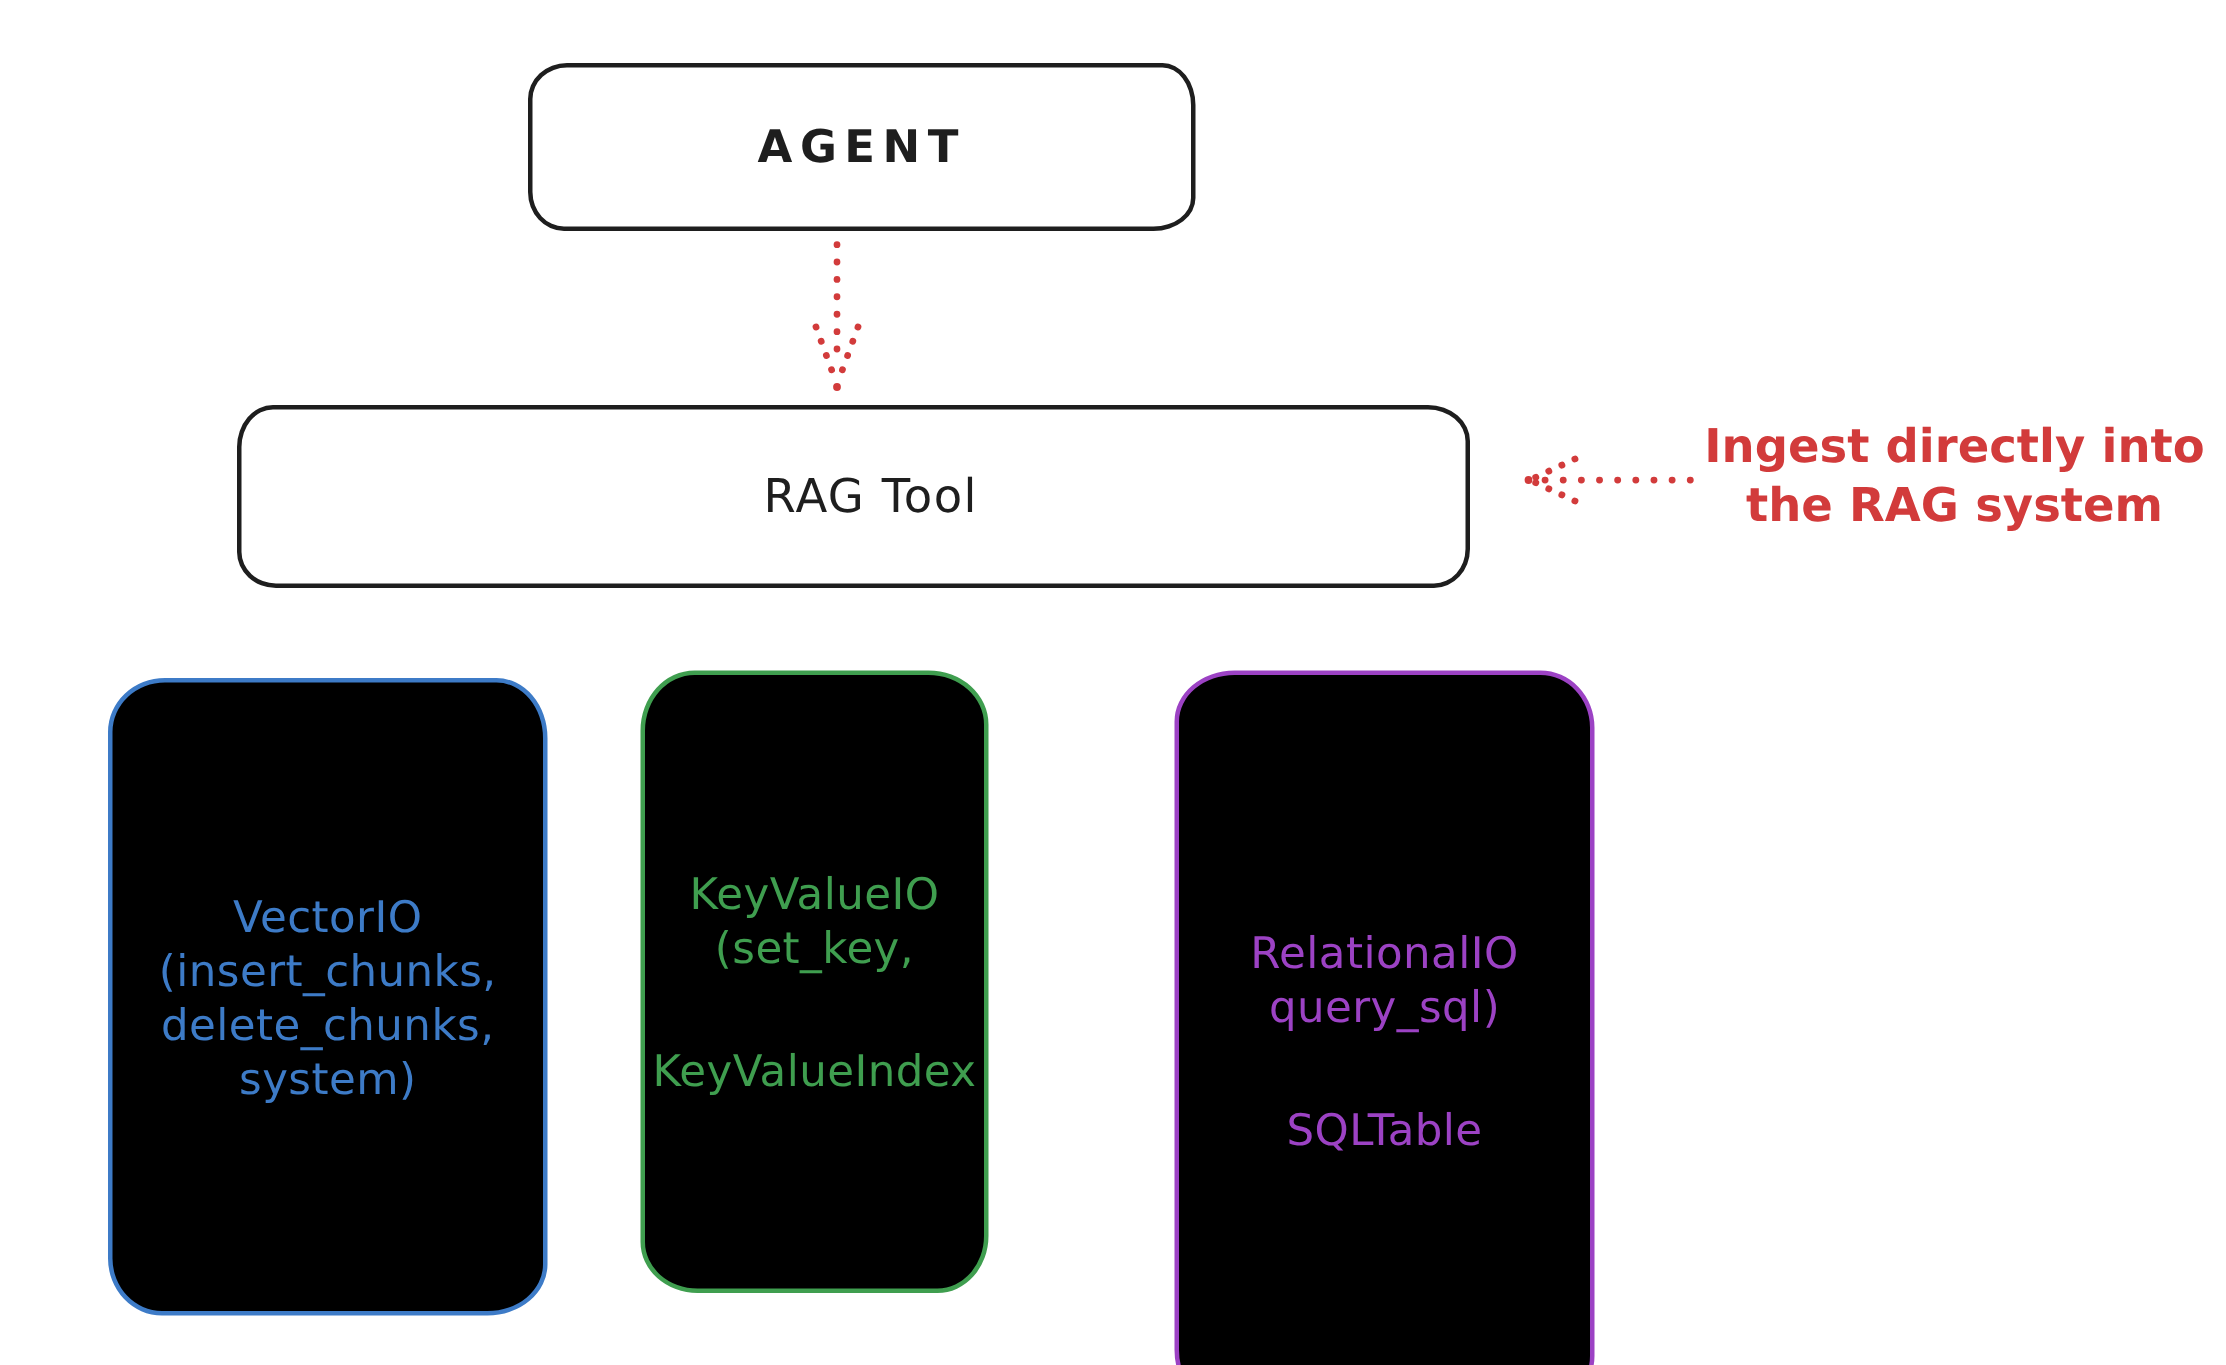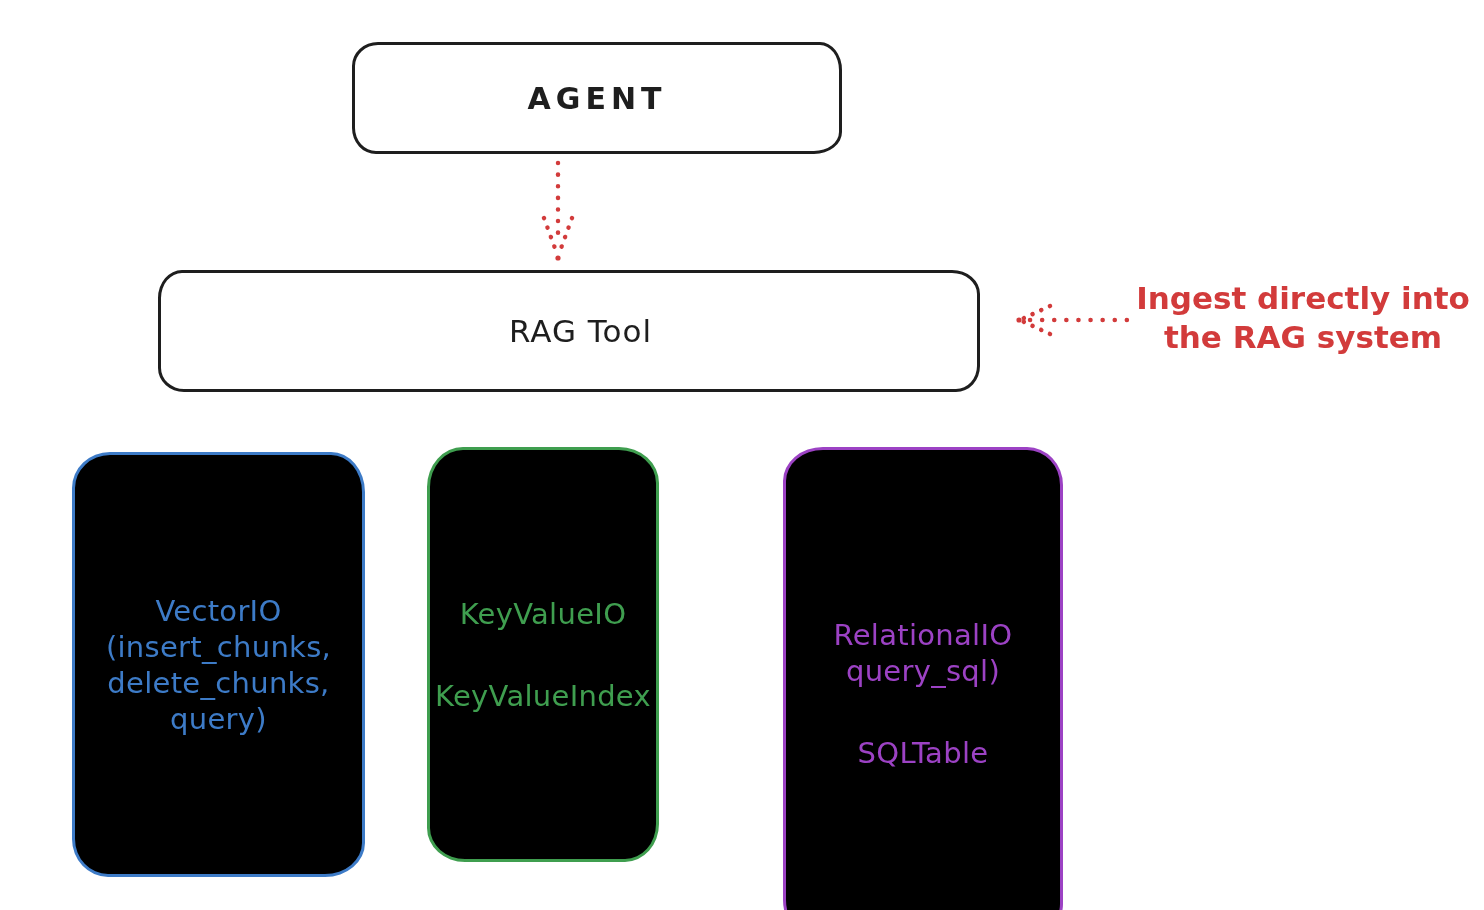--- a/index.html
+++ b/index.html
@@ -19,21 +19,21 @@
     position: absolute;
     display: flex;
     align-items: center;
     justify-content: center;
     border: 3.5px solid var(--ink);
     background: #ffffff;
     color: var(--ink);
     box-sizing: border-box;
   }
   .agent-node {
-    left: 352px; top: 42px; width: 490px; height: 112px;
+    left: 352px; top: 42px; width: 445px; height: 112px;
     border-radius: 26px 22px 28px 24px / 24px 28px 22px 26px;
     font-size: 30px;
     font-weight: bold;
     letter-spacing: 5px;
   }
   .rag-node {
     left: 158px; top: 270px; width: 822px; height: 122px;
     border-radius: 24px 28px 24px 26px / 28px 24px 26px 24px;
     font-size: 31px;
     letter-spacing: 1px;
@@ -122,27 +122,28 @@
   <div class="annotation">
     <div>Ingest directly into</div>
     <div>the RAG system</div>
   </div>
 
   <div class="io-box io-blue">
     <div class="io-text">
       <div>VectorIO</div>
       <div>(insert_chunks,</div>
       <div>delete_chunks,</div>
-      <div>query)</div>
+      <div>system)</div>
     </div>
   </div>
 
   <div class="io-box io-green">
     <div class="io-text">
       <div>KeyValueIO</div>
+      <div>(set_key,</div>
       <div class="io-footer">KeyValueIndex</div>
     </div>
   </div>
 
   <div class="io-box io-purple">
     <div class="io-text">
       <div>RelationalIO</div>
       <div>query_sql)</div>
       <div class="io-footer">SQLTable</div>
     </div>

